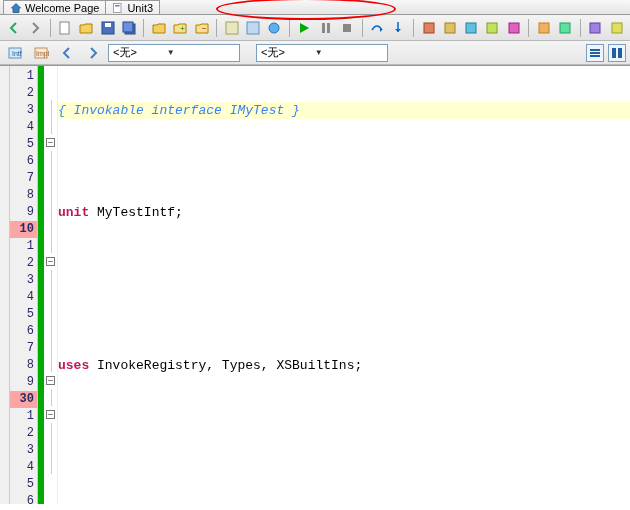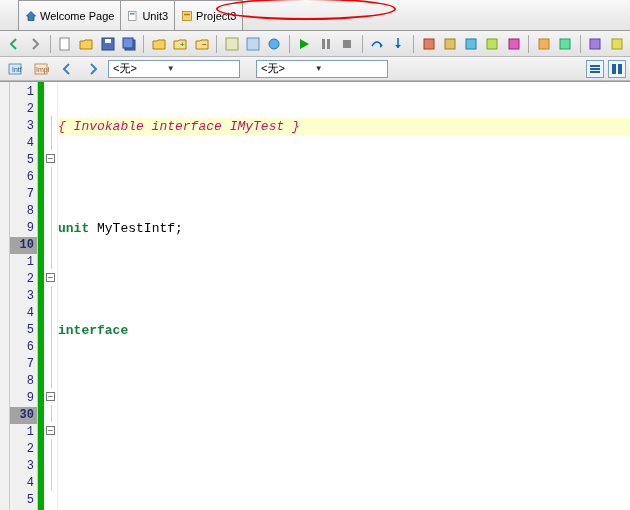--- a/index.html
+++ b/index.html
@@ -9,22 +9,22 @@
     font-size: 11px;
     background: #fff;
     width: 630px;
     height: 510px;
     overflow: hidden;
   }
   .tabs {
     display: flex;
     background: linear-gradient(#f8f8f8,#e4e4e4);
     border-bottom: 1px solid #999;
-    height: 31px;
-    padding-left: 18px;
+    height: 15px;
+    padding-left: 3px;
     position: relative;
   }
   .tab {
     display: flex;
     align-items: center;
     padding: 2px 6px;
     border: 1px solid #999;
     border-bottom: none;
     background: linear-gradient(#fafafa,#ececec);
     margin-right: -1px;
@@ -96,39 +96,39 @@
     width:28px;
     background:#f0f0f0;
     border-right:1px solid #ccc;
     text-align:right;
     font-family: "Courier New", monospace;
     font-size:12px;
     color:#2a2a6a;
     padding-top:2px;
   }
   .gutter div { height:17px; line-height:17px; padding-right:3px;}
-  .gutter .em { color:#2a2a6a; font-weight:bold; background:#a3a3a3;}
+  .gutter .em { color:#2a2a6a; font-weight:bold; background:#fca5a5;}
   .green-strip { width:6px; background:#0a0; }
   .fold-col { width:14px; background:#fff; border-right:1px solid #eee;}
   .fold-col div { height:17px; display:flex; align-items:center; justify-content:center; position:relative;}
   .fold-box { width:9px; height:9px; border:1px solid #777; background:#fff; font-size:9px; line-height:7px; text-align:center; color:#555; font-family:monospace;}
   .fold-line { position:absolute; left:50%; top:0; bottom:0; width:1px; background:#ccc;}
   .code {
     flex:1;
     font-family:"Courier New", monospace;
     font-size:13px;
     line-height:17px;
     padding-top:2px;
     white-space:pre;
     overflow:hidden;
   }
   .code div { height:17px; }
   .hl-line { background:#ffffd0; }
-  .kw { color:#15803d; font-weight:bold; }
-  .cm { color:#be185d; font-style:italic; }
+  .kw { color:#be185d; font-weight:bold; }
+  .cm { color:#3b82f6; font-style:italic; }
   .tbtn svg { width:16px; height:16px; }
 </style>
 </head>
 <body>
 
 <div class="tabs">
   <div class="tab">
     <span class="tab-icon">
       <svg viewBox="0 0 16 16">
           <path d="M2 8 L8 2 L14 8 L12 8 L12 14 L4 14 L4 8 Z" fill="#3a7fc4" stroke="#1a4a80"></path>
@@ -137,29 +137,20 @@
     <span>Welcome Page</span>
   </div>
   <div class="tab">
     <span class="tab-icon">
       <svg viewBox="0 0 16 16">
           <rect x="2" y="2" width="10" height="12" fill="#fff" stroke="#888"></rect>
           <rect x="4" y="4" width="6" height="2" fill="#4a90d9"></rect>
         </svg>
     </span>
     <span>Unit3</span>
-  </div>
-  <div class="tab">
-    <span class="tab-icon">
-      <svg viewBox="0 0 16 16">
-          <rect x="2" y="2" width="12" height="12" fill="#f4d27a" stroke="#b08000"></rect>
-          <rect x="4" y="5" width="8" height="2" fill="#b08000"></rect>
-        </svg>
-    </span>
-    <span>Project3</span>
   </div>
   <div class="circle-red"></div>
 </div>
 
 <div class="toolbar">
   <div class="tbtn">
       <svg viewBox="0 0 16 16">
         <path d="M10 3 L5 8 L10 13" stroke="#2a6" fill="none" stroke-width="2"></path>
       </svg>
     </div>
@@ -453,22 +444,22 @@
     <div>
         <span class="fold-line"></span>
       </div>
     <div></div>
   </div>
   <div class="code">
     <div class="hl-line"><span class="cm">{ Invokable interface IMyTest }</span></div>
     <div></div>
     <div><span class="kw">unit</span> MyTestIntf;</div>
     <div></div>
-    <div><span class="kw">interface</span></div>
-    <div></div>
+    <div></div>
+    <div><span class="kw">uses</span> InvokeRegistry, Types, XSBuiltIns;</div>
     <div></div>
     
     
     
     
     
     
     
     
     

